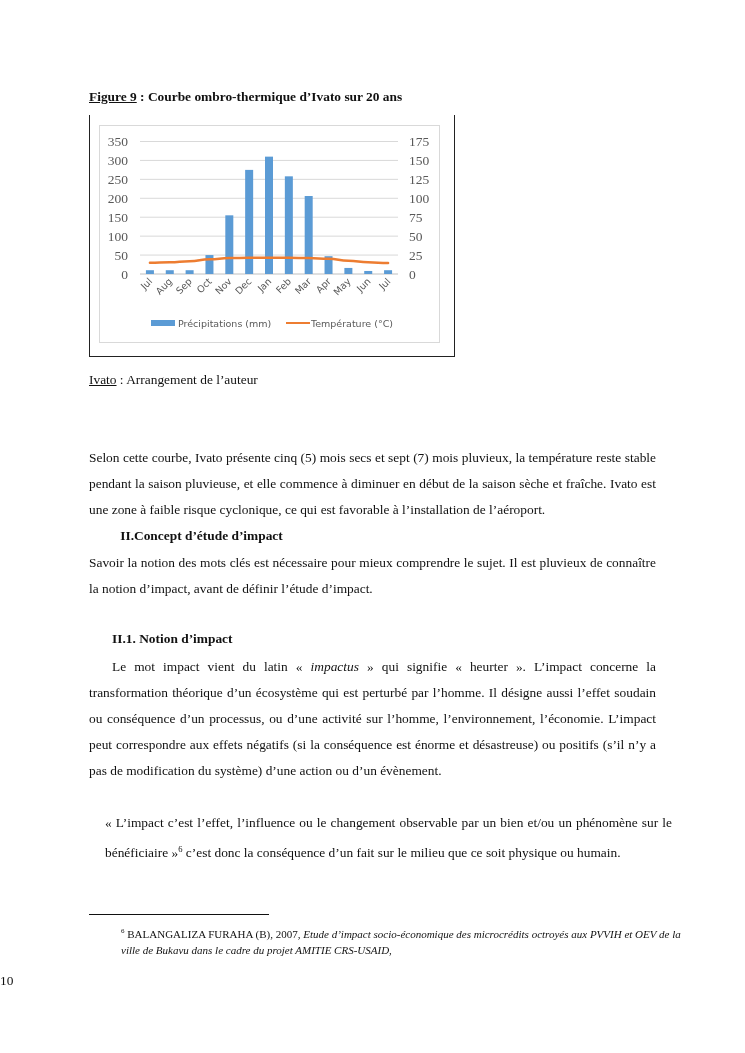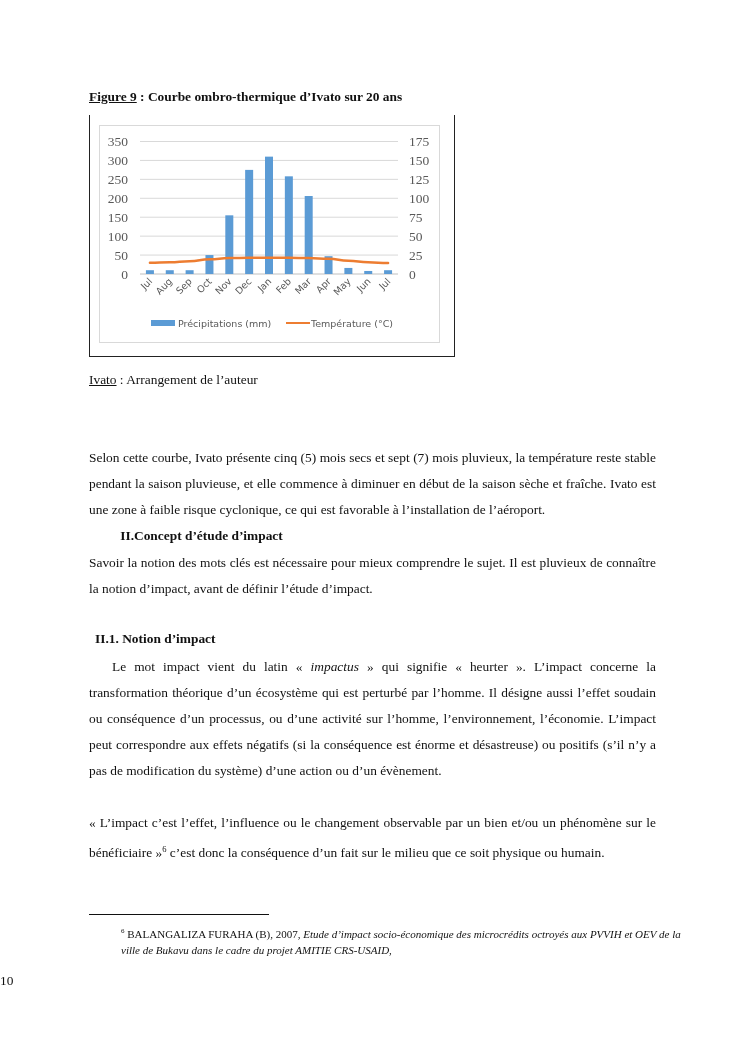--- a/index.html
+++ b/index.html
@@ -10,21 +10,21 @@
   .fig-title .u { text-decoration: underline; }
   .chart-frame { position: absolute; left: 89px; top: 115px; width: 366px; height: 242px;
                  border-left: 1px solid #222; border-right: 1px solid #222; border-bottom: 1px solid #222; box-sizing: border-box; }
   .chart-inner { position: absolute; left: 99px; top: 125px; width: 341px; height: 218px; border: 1px solid #d9d9d9; box-sizing: border-box; }
   svg#chart { position: absolute; left: 0; top: 0; }
   .p { position: absolute; left: 89px; width: 567px; font-size: 13.4px; line-height: 26px; text-align: justify; margin: 0; }
   .src { position: absolute; left: 89px; top: 372px; font-size: 13.4px; white-space: nowrap; }
   .src .u { text-decoration: underline; }
   .h2 { position: absolute; left: 89px; top: 528px; font-size: 13.4px; font-weight: bold; white-space: nowrap; text-align: right; }
   .h2 .num { display: inline-block; width: 45px; }
-  .h3 { position: absolute; left: 95px; top: 631px; font-size: 13.4px; font-weight: bold; white-space: nowrap; }
+  .h3 { position: absolute; left: 112px; top: 631px; font-size: 13.4px; font-weight: bold; white-space: nowrap; }
   .fn-rule { position: absolute; left: 89px; top: 914px; width: 180px; border-top: 1px solid #111; }
   .fn { position: absolute; left: 89px; top: 923px; width: 567px; font-size: 11px; line-height: 16px; margin-left: 32px; }
   .fn sup { font-size: 7px; }
   .pagenum { position: absolute; left: 0; width: 745px; top: 973px; text-align: left; font-size: 13.4px; }
   sup.ref { font-size: 8.5px; }
 </style>
 </head>
 <body>
 
 <div class="page">
@@ -96,19 +96,19 @@
   <p class="p" style="top:415px;margin-top:30px;">Selon cette courbe, Ivato présente cinq (5) mois secs et sept (7) mois pluvieux, la température reste stable pendant la saison pluvieuse, et elle commence à diminuer en début de la saison sèche et fraîche. Ivato est une zone à faible risque cyclonique, ce qui est favorable à l’installation de l’aéroport.</p>
 
   <div class="h2"><span class="num">II.</span><span>Concept d’étude d’impact</span></div>
 
   <p class="p" style="top:550px;">Savoir la notion des mots clés est nécessaire pour mieux comprendre le sujet. Il est pluvieux de connaître la notion d’impact, avant de définir l’étude d’impact.</p>
 
   <div class="h3">II.1. Notion d’impact</div>
 
   <p class="p" style="top:654px; text-indent:23px;"><span>Le mot impact vient du latin « </span><i>impactus</i><span> » qui signifie « heurter ». L’impact concerne la transformation théorique d’un écosystème qui est perturbé par l’homme. Il désigne aussi l’effet soudain ou conséquence d’un processus, ou d’une activité sur l’homme, l’environnement, l’économie. L’impact peut correspondre aux effets négatifs (si la conséquence est énorme et désastreuse) ou positifs (s’il n’y a pas de modification du système) d’une action ou d’un évènement.</span></p>
 
-  <p class="p" style="top:810px;"><span>« L’impact c’est l’effet, l’influence ou le changement observable par un bien et/ou un phénomène sur le bénéficiaire »</span><sup class="ref">6</sup><span> c’est donc la conséquence d’un fait sur le milieu que ce soit physique ou humain.</span></p>
+  <p class="p" style="top:810px;margin-left:16px;"><span>« L’impact c’est l’effet, l’influence ou le changement observable par un bien et/ou un phénomène sur le bénéficiaire »</span><sup class="ref">6</sup><span> c’est donc la conséquence d’un fait sur le milieu que ce soit physique ou humain.</span></p>
 
   <div class="fn-rule"></div>
   <div class="fn"><sup>6</sup><span> BALANGALIZA FURAHA (B), 2007, </span><i>Etude d’impact socio-économique des microcrédits octroyés aux PVVIH et OEV de la ville de Bukavu dans le cadre du projet AMITIE CRS-USAID,</i></div>
 
   <div class="pagenum">10</div>
 </div>
 
 </body></html>

